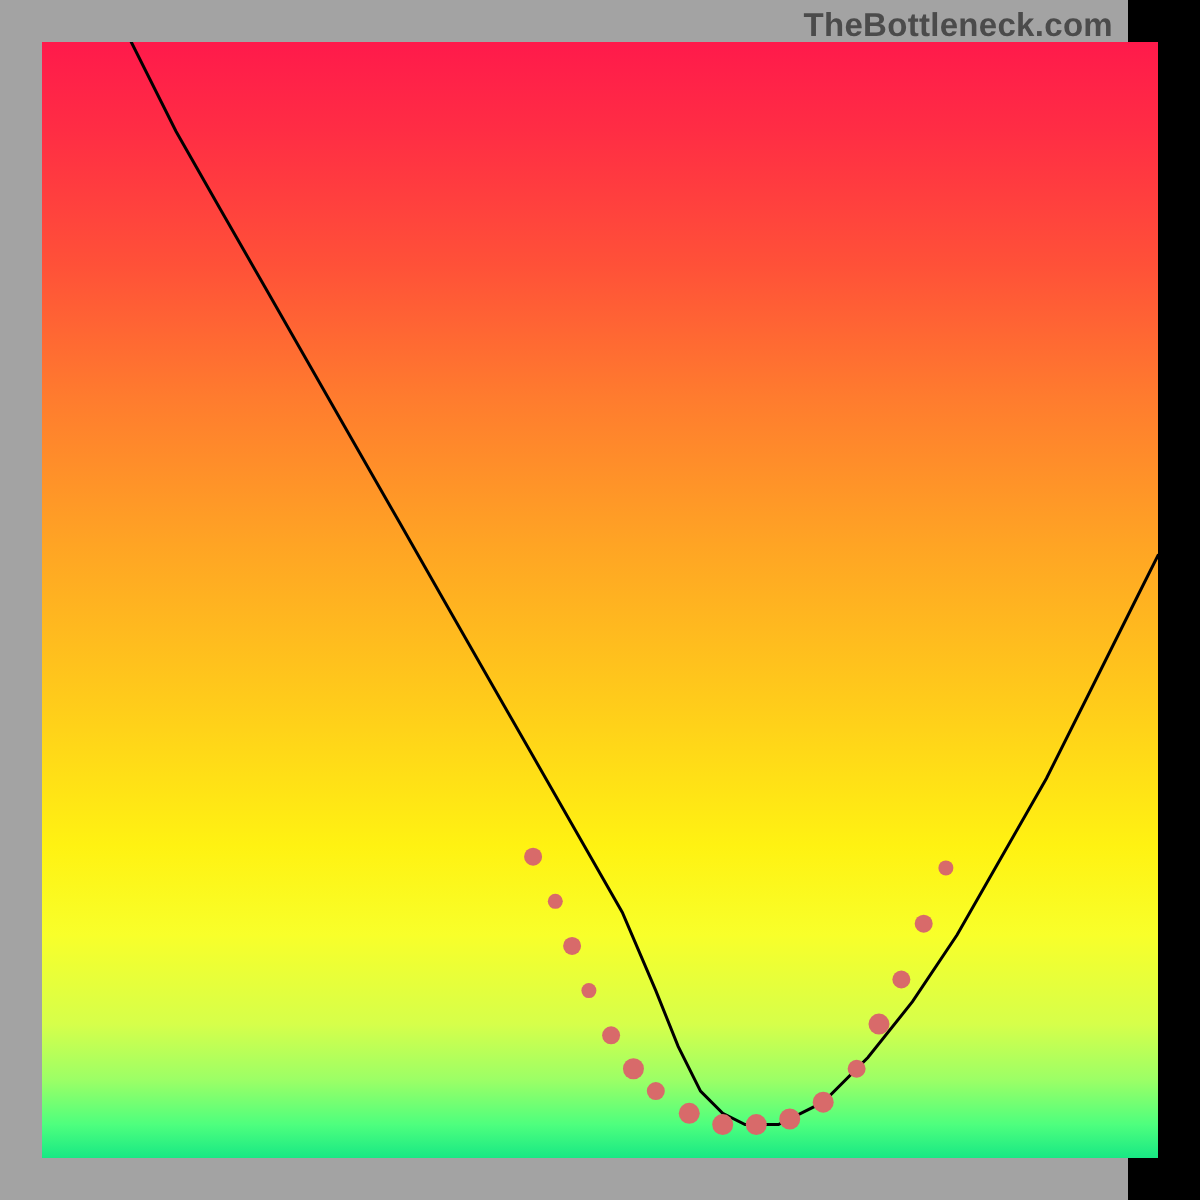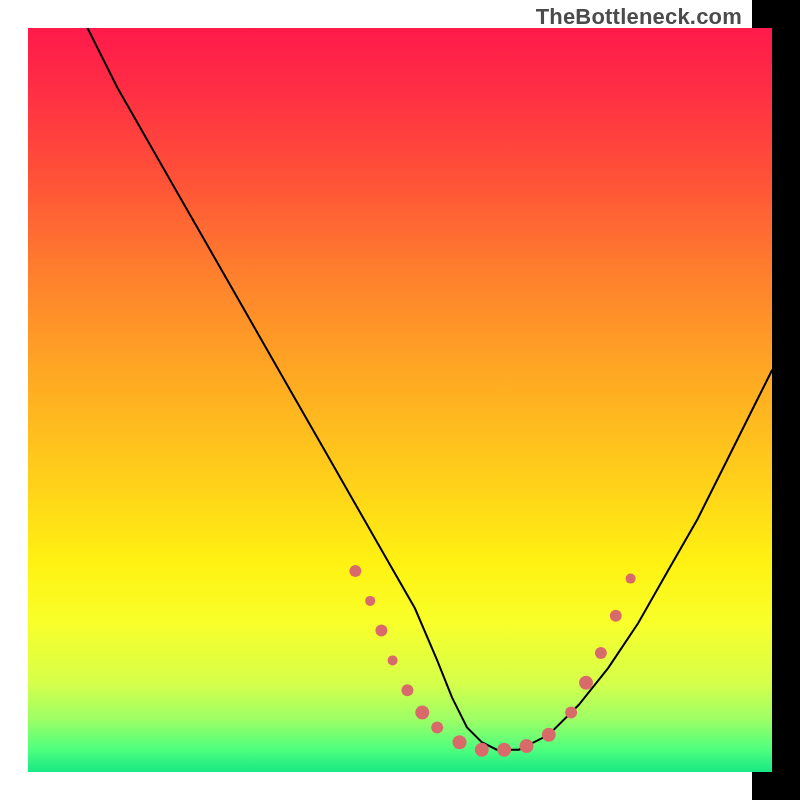--- a/index.html
+++ b/index.html
@@ -8,21 +8,21 @@
     width: 800px;
     height: 800px;
     background: #000;
     font-family: Arial, Helvetica, sans-serif;
     overflow: hidden;
   }
   .frame {
     position: relative;
     width: 752px;
     height: 800px;
-    background: #ffffff;
+    background: #a3a3a3;
   }
   .watermark {
     position: absolute;
     top: 4px;
     right: 10px;
     color: #4b4b4b;
     font-size: 22px;
     font-weight: bold;
     letter-spacing: 0.2px;
     user-select: none;

